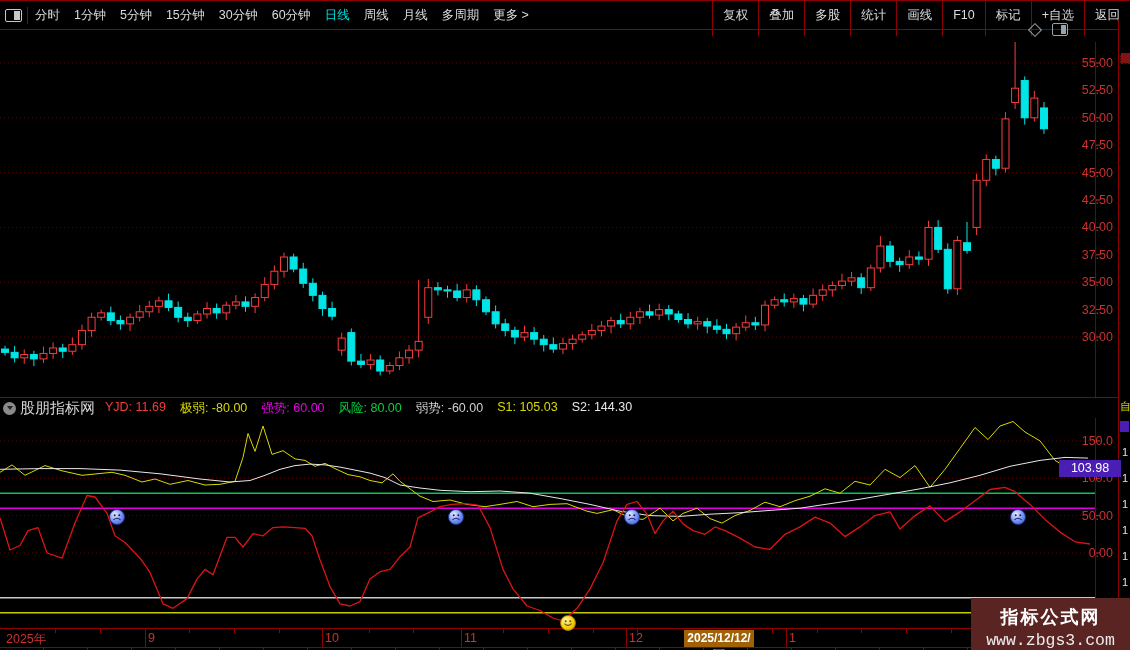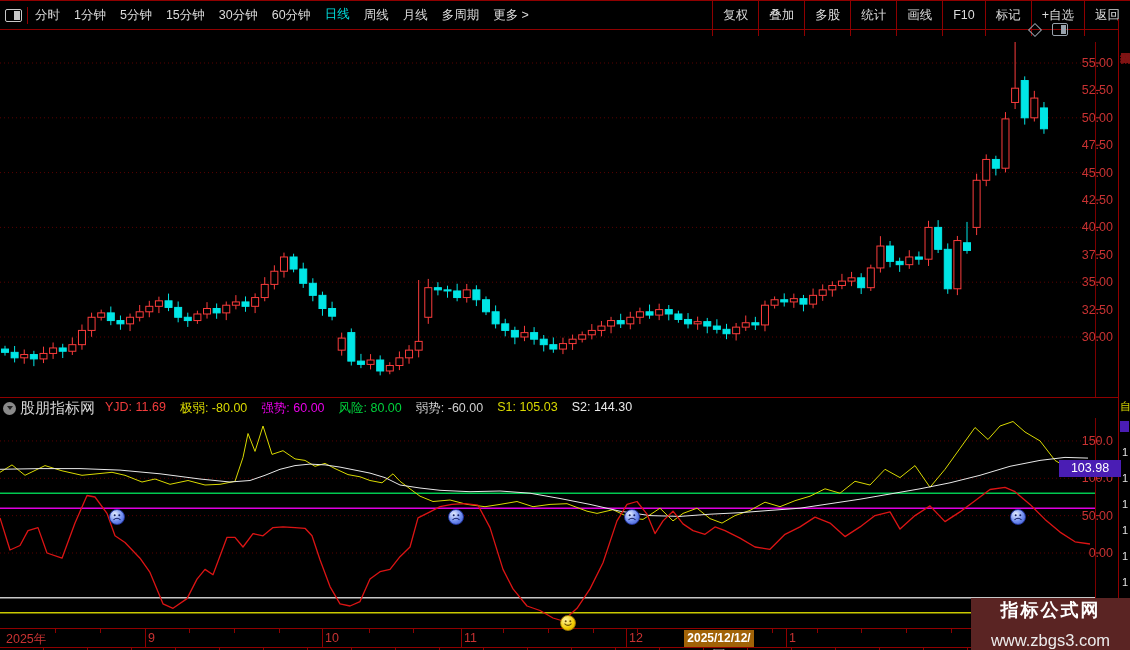--- a/index.html
+++ b/index.html
@@ -7,21 +7,21 @@
        font-family:"Liberation Sans","DejaVu Sans",sans-serif;}
   
   #toolbar{position:absolute;left:0;top:0;width:1130px;height:30px;background:#000;
            border-top:1px solid #8f0000;border-bottom:1px solid #8f0000;box-sizing:border-box;
            display:flex;align-items:center;}
   #tb-iconbox{width:27px;height:17px;border-right:1px solid #8f0000;display:flex;align-items:center;justify-content:center;}
   .winicon{width:15px;height:11px;border:1px solid #c8c8c8;border-radius:2px;position:relative;}
   .winicon i{position:absolute;right:1px;top:1px;bottom:1px;width:6px;background:#c8c8c8;}
   #tb-left{display:flex;align-items:center;}
   .tbitem{color:#dcdcdc;font-size:12.5px;padding:0 7px;line-height:17px;cursor:default;white-space:nowrap;}
-  .tbitem.active{color:#00dede;font-family:Liberation Mono, monospace;}
+  .tbitem.active{color:#00dede;}
   #tb-right{margin-left:auto;display:flex;align-items:center;height:17px;}
   .tbritem{color:#dcdcdc;font-size:12.5px;padding:12px 10px;line-height:17px;border-left:1px solid #8f0000;white-space:nowrap;}
   
   #titlebar{position:absolute;left:0;top:19px;width:1118px;height:23px;display:flex;align-items:center;}
   #title{color:#e8e8e8;font-size:13px;margin-left:6px;}
   .circbtn{width:13px;height:13px;border-radius:50%;background:#8a8a8a;margin-left:6px;position:relative;flex:none;}
   .circbtn:after{content:"";position:absolute;left:3.5px;top:4px;border:3px solid transparent;border-top:4px solid #222;}
   #corner-icons{position:absolute;left:1030px;top:23px;display:flex;align-items:center;gap:12px;}
   .diamond{width:8px;height:8px;border:1px solid #98a2ac;transform:rotate(45deg);}
   .winicon2{width:14px;height:11px;border:1px solid #98a2ac;border-radius:2px;position:relative;}
@@ -55,21 +55,21 @@
      background-image:repeating-linear-gradient(90deg,transparent 0 43px,#8f0000 43px 44px);}
   
   #rstrip{position:absolute;left:1118px;top:19px;width:12px;height:631px;border-left:1px solid #8f0000;box-sizing:border-box;background:#000;}
   #rstrip-vtext{position:absolute;left:1120px;top:45px;height:348px;writing-mode:vertical-rl;color:#801616;
                 font-size:10px;line-height:10px;letter-spacing:0;overflow:hidden;z-index:2;}
   #rstrip-top{position:absolute;left:1120px;top:399px;color:#d8d800;font-size:11px;z-index:5;}
   #rstrip-purple{position:absolute;left:1120px;top:421px;width:9px;height:11px;background:#4a1db4;z-index:5;}
   .rone{position:absolute;left:1122px;color:#e0e0e0;font-size:11px;z-index:5;}
   
   #watermark{position:absolute;left:971px;top:598px;width:159px;height:52px;background:#5a2423;z-index:9;
-             display:flex;flex-direction:column;align-items:center;justify-content:space-between;}
+             display:flex;flex-direction:column;align-items:center;justify-content:flex-end;font-family:Liberation Mono, monospace;}
   #wm1{color:#fff;font-size:18px;font-weight:bold;letter-spacing:2px;}
   #wm2{color:#ececec;font-size:16.5px;margin-top:2px;}
   svg text{font-family:"Liberation Sans","DejaVu Sans",sans-serif;}
 </style>
 </head>
 <body>
 
 <div id="app">
 
   <div id="toolbar">

